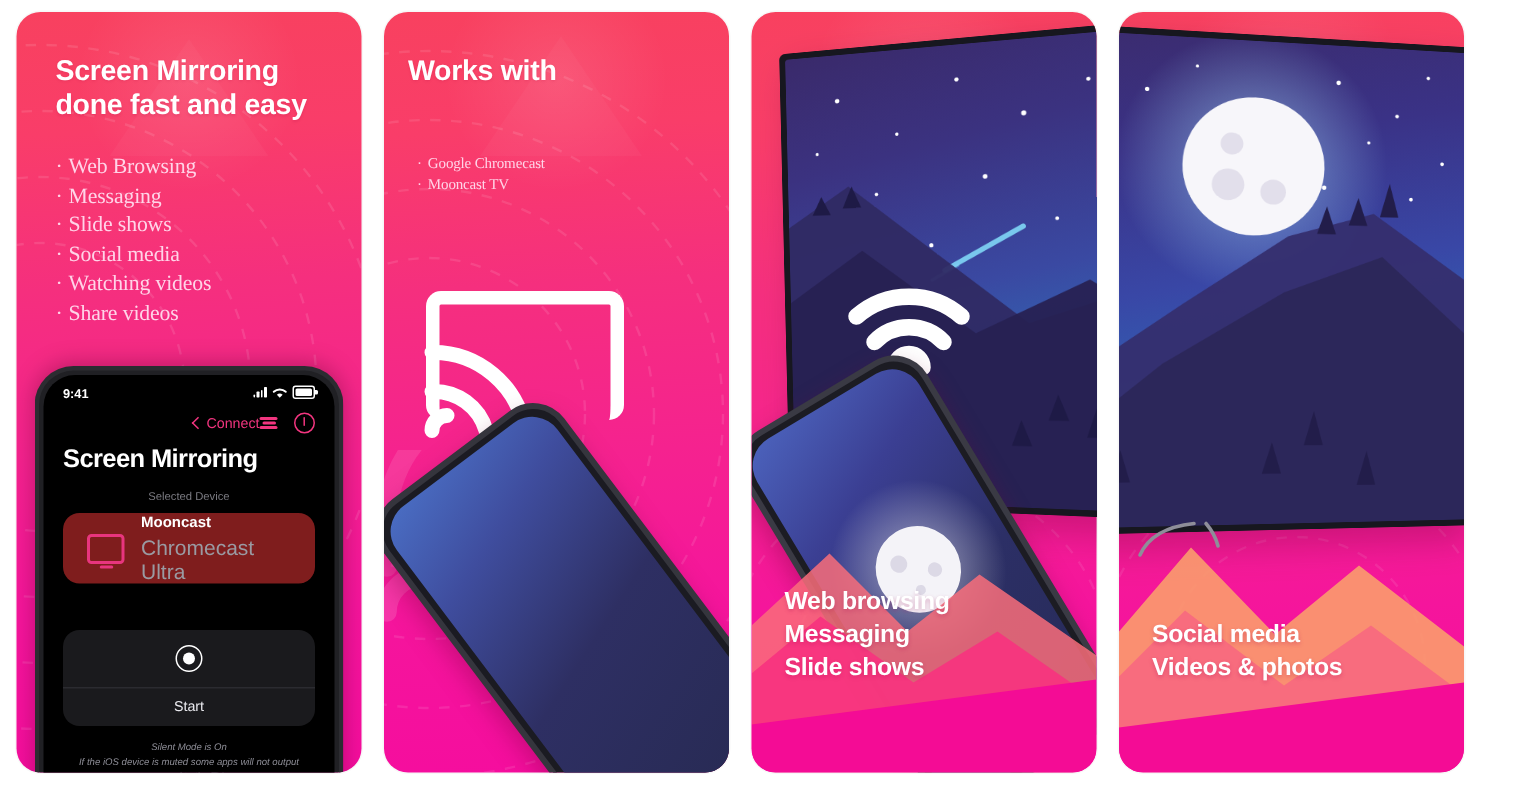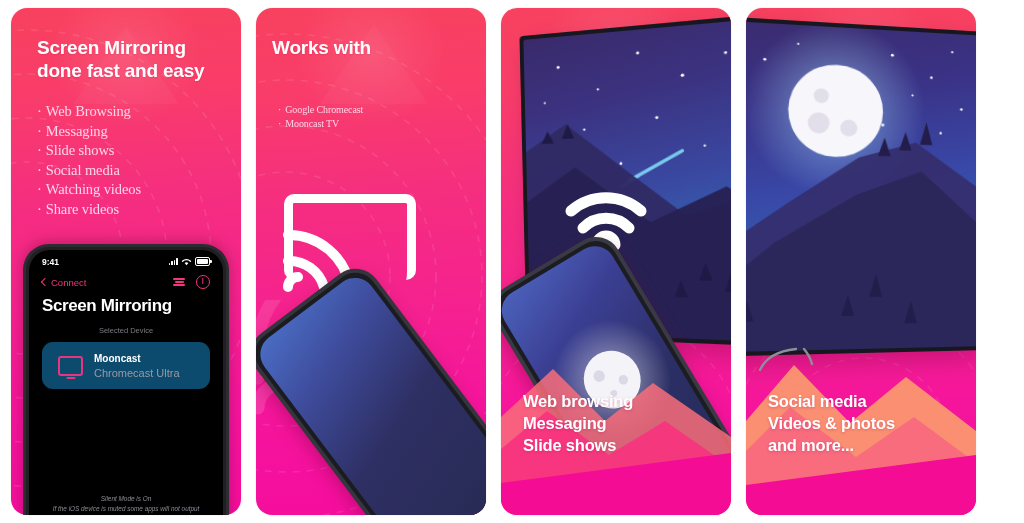--- a/index.html
+++ b/index.html
@@ -65,44 +65,44 @@
   .statusbar .right{display:flex;align-items:center;gap:3px;}
   .bars{display:flex;align-items:flex-end;gap:1px;height:7px;}
   .bars i{display:block;width:1.6px;background:#fff;border-radius:.5px;}
   .bars i:nth-child(1){height:2.5px}.bars i:nth-child(2){height:4px}
   .bars i:nth-child(3){height:5.5px}.bars i:nth-child(4){height:7px}
   .batt{width:13px;height:6.5px;border:1px solid #fff;border-radius:2px;position:relative;}
   .batt::after{content:"";position:absolute;left:1px;top:1px;bottom:1px;right:1px;background:#fff;border-radius:1px;}
   .batt::before{content:"";position:absolute;right:-2.5px;top:2px;width:1.3px;height:2.5px;background:#fff;border-radius:0 1px 1px 0;}
   .navbar{
     position:absolute;left:0;right:0;top:22px;height:20px;
-    display:flex;align-items:center;justify-content:space-between;padding:0 13px;
+    display:flex;align-items:center;justify-content:flex-end;padding:0 13px;
   }
   .backlink{display:flex;align-items:center;gap:3px;color:#f2357f;font-size:9.5px;}
   .chev{width:5px;height:5px;border-left:1.6px solid #f2357f;border-bottom:1.6px solid #f2357f;transform:rotate(45deg);}
   .navicons{display:flex;align-items:center;gap:11px;}
   .filter-ic{display:flex;flex-direction:column;gap:1.6px;width:12px;}
   .filter-ic span{display:block;height:1.7px;background:#f2357f;border-radius:1px;}
   .filter-ic span:nth-child(1){width:12px}.filter-ic span:nth-child(2){width:9px;margin-left:1.5px}
   .filter-ic span:nth-child(3){width:12px}
   .info-ic{width:12px;height:12px;border:1.4px solid #f2357f;border-radius:50%;position:relative;}
   .info-ic::after{content:"";position:absolute;left:50%;top:2.3px;transform:translateX(-50%);width:1.4px;height:6px;background:#f2357f;border-radius:1px;}
   .title1{
     position:absolute;left:13px;top:46px;color:#fff;font-size:17px;font-weight:bold;letter-spacing:-0.4px;
   }
   .sublabel{position:absolute;left:0;right:0;top:76px;text-align:center;color:#7b7b82;font-size:7.5px;}
   .devcard{
     position:absolute;left:13px;right:13px;top:92px;height:47px;
-    background:#0c4a6e;border-radius:11px;display:flex;align-items:center;gap:11px;padding:0 16px;box-sizing:border-box;
+    background:#7f1d1d;border-radius:11px;display:flex;align-items:center;gap:11px;padding:0 16px;box-sizing:border-box;
   }
   .tv-ic{width:21px;height:16px;border:2px solid #e8357e;border-radius:3px;position:relative;flex:0 0 auto;}
   .tv-ic::after{content:"";position:absolute;left:50%;bottom:-5px;transform:translateX(-50%);width:9px;height:2px;background:#e8357e;border-radius:1px;}
   .devinfo{display:flex;flex-direction:column;gap:3px;}
   .devname{color:#fff;font-size:10px;font-weight:bold;}
-  .devsub{color:#9a9aa2;font-size:11px;}
+  .devsub{color:#9a9aa2;font-size:14px;}
   .startcard{
     position:absolute;left:13px;right:13px;top:170px;height:64px;
     background:#1a1a1d;border-radius:11px;overflow:hidden;
   }
   .rec-area{height:38px;display:flex;align-items:center;justify-content:center;border-bottom:1px solid #2b2b30;}
   .rec-ic{width:16px;height:16px;border:1.8px solid #fff;border-radius:50%;display:flex;align-items:center;justify-content:center;}
   .rec-ic::after{content:"";width:8px;height:8px;border-radius:50%;background:#fff;}
   .start-area{height:25px;display:flex;align-items:center;justify-content:center;color:#e9e9ee;font-size:9.5px;}
   .footnote{
     position:absolute;left:12px;right:12px;top:244px;text-align:center;
@@ -252,20 +252,26 @@
         <div class="sublabel">Selected Device</div>
 
         <div class="devcard">
           <span class="tv-ic"></span>
           <span class="devinfo">
             <span class="devname">Mooncast</span>
             <span class="devsub">Chromecast Ultra</span>
           </span>
         </div>
 
+        <div class="startcard">
+          <div class="rec-area">
+            <span class="rec-ic"></span>
+          </div>
+          <div class="start-area">Start</div>
+        </div>
 
         <div class="footnote">
           <div>Silent Mode is On</div>
           <div>If the iOS device is muted some apps will not output</div>
           <div>sound to the TV</div>
         </div>
       </div>
     </div>
   </div>
 
@@ -478,17 +484,16 @@
 
     <svg class="mountains" viewBox="0 0 230 190" preserveAspectRatio="none">
       <path d="M0 96 L48 40 L104 98 L160 52 L230 106 L230 190 L0 190 Z" fill="#fa9a6e" opacity=".92"></path>
       <path d="M0 126 L44 82 L110 132 L168 92 L230 138 L230 190 L0 190 Z" fill="#f9697f" opacity=".92"></path>
       <path d="M0 160 L230 130 L230 190 L0 190 Z" fill="#f40c95"></path>
     </svg>
 
     <div class="caption">
       <span class="ln">Social media</span>
       <span class="ln">Videos &amp; photos</span>
-      <span class="ln">and more...</span>
     </div>
   </div>
 
 </div>
 
 </body></html>

